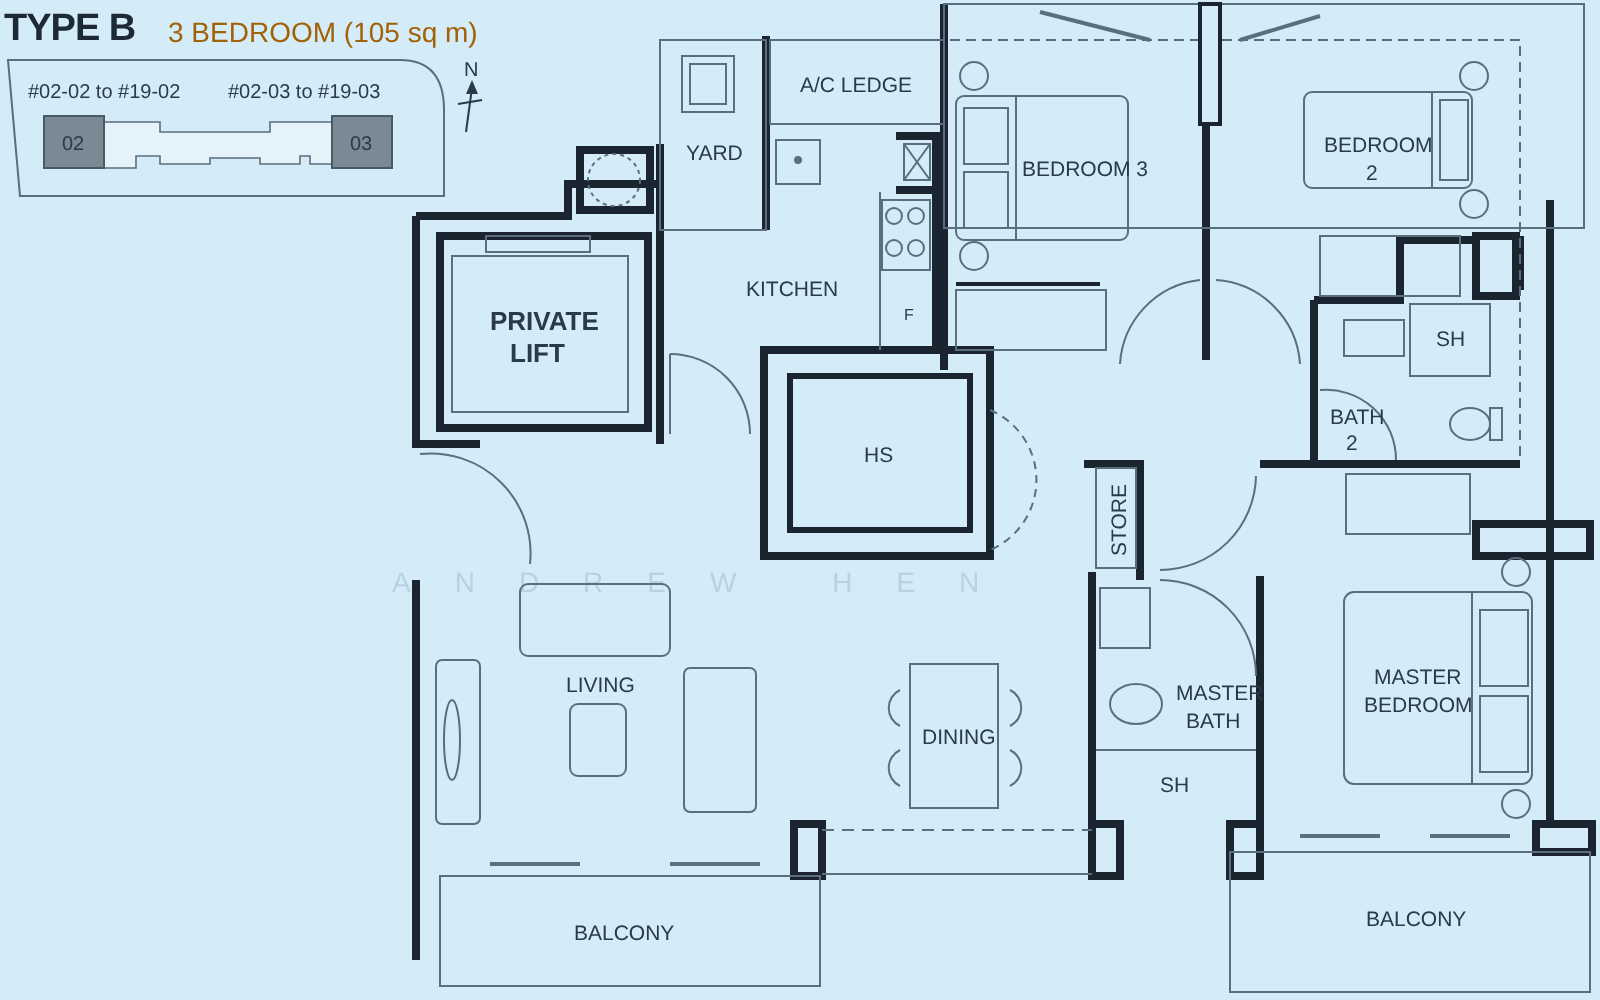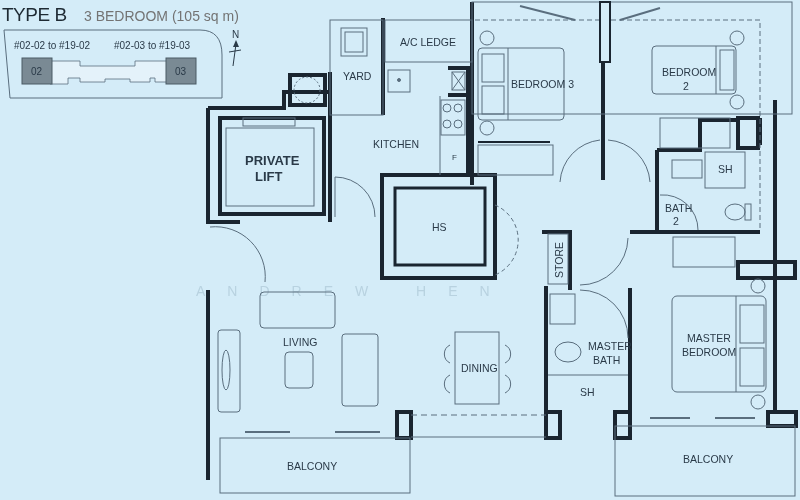--- a/index.html
+++ b/index.html
@@ -1,18 +1,18 @@
 <!DOCTYPE html>
 <html><head>
 <meta charset="utf-8">
 <style>
   html, body { margin:0; padding:0; }
   body { width:800px; height:500px; background:#d4ecf8; overflow:hidden; position:relative; font-family:"Liberation Sans", sans-serif; }
-  .title { position:absolute; left:2px; top:4px; font-size:19px; font-weight:normal; color:#1e2a33; letter-spacing:-0.5px; }
-  .subtitle { position:absolute; left:84px; top:8px; font-size:14px; color:#737373; }
+  .title { position:absolute; left:2px; top:4px; font-size:19px; font-weight:bold; color:#1e2a33; letter-spacing:-0.5px; }
+  .subtitle { position:absolute; left:84px; top:8px; font-size:14px; color:#a16207; }
   svg.plan { position:absolute; left:0; top:0; }
   .lbl { font-family:"Liberation Sans", sans-serif; fill:#2a3a48; font-size:10.5px; }
   .key { font-family:"Liberation Sans", sans-serif; fill:#2a3a48; font-size:10px; }
   .wm { font-family:"Liberation Sans", sans-serif; fill:#b8d2e0; font-size:14px; letter-spacing:22px; }
 </style>
 </head>
 <body>
 
 <div class="title">TYPE B</div>
 <div class="subtitle">3 BEDROOM (105 sq m)</div>

